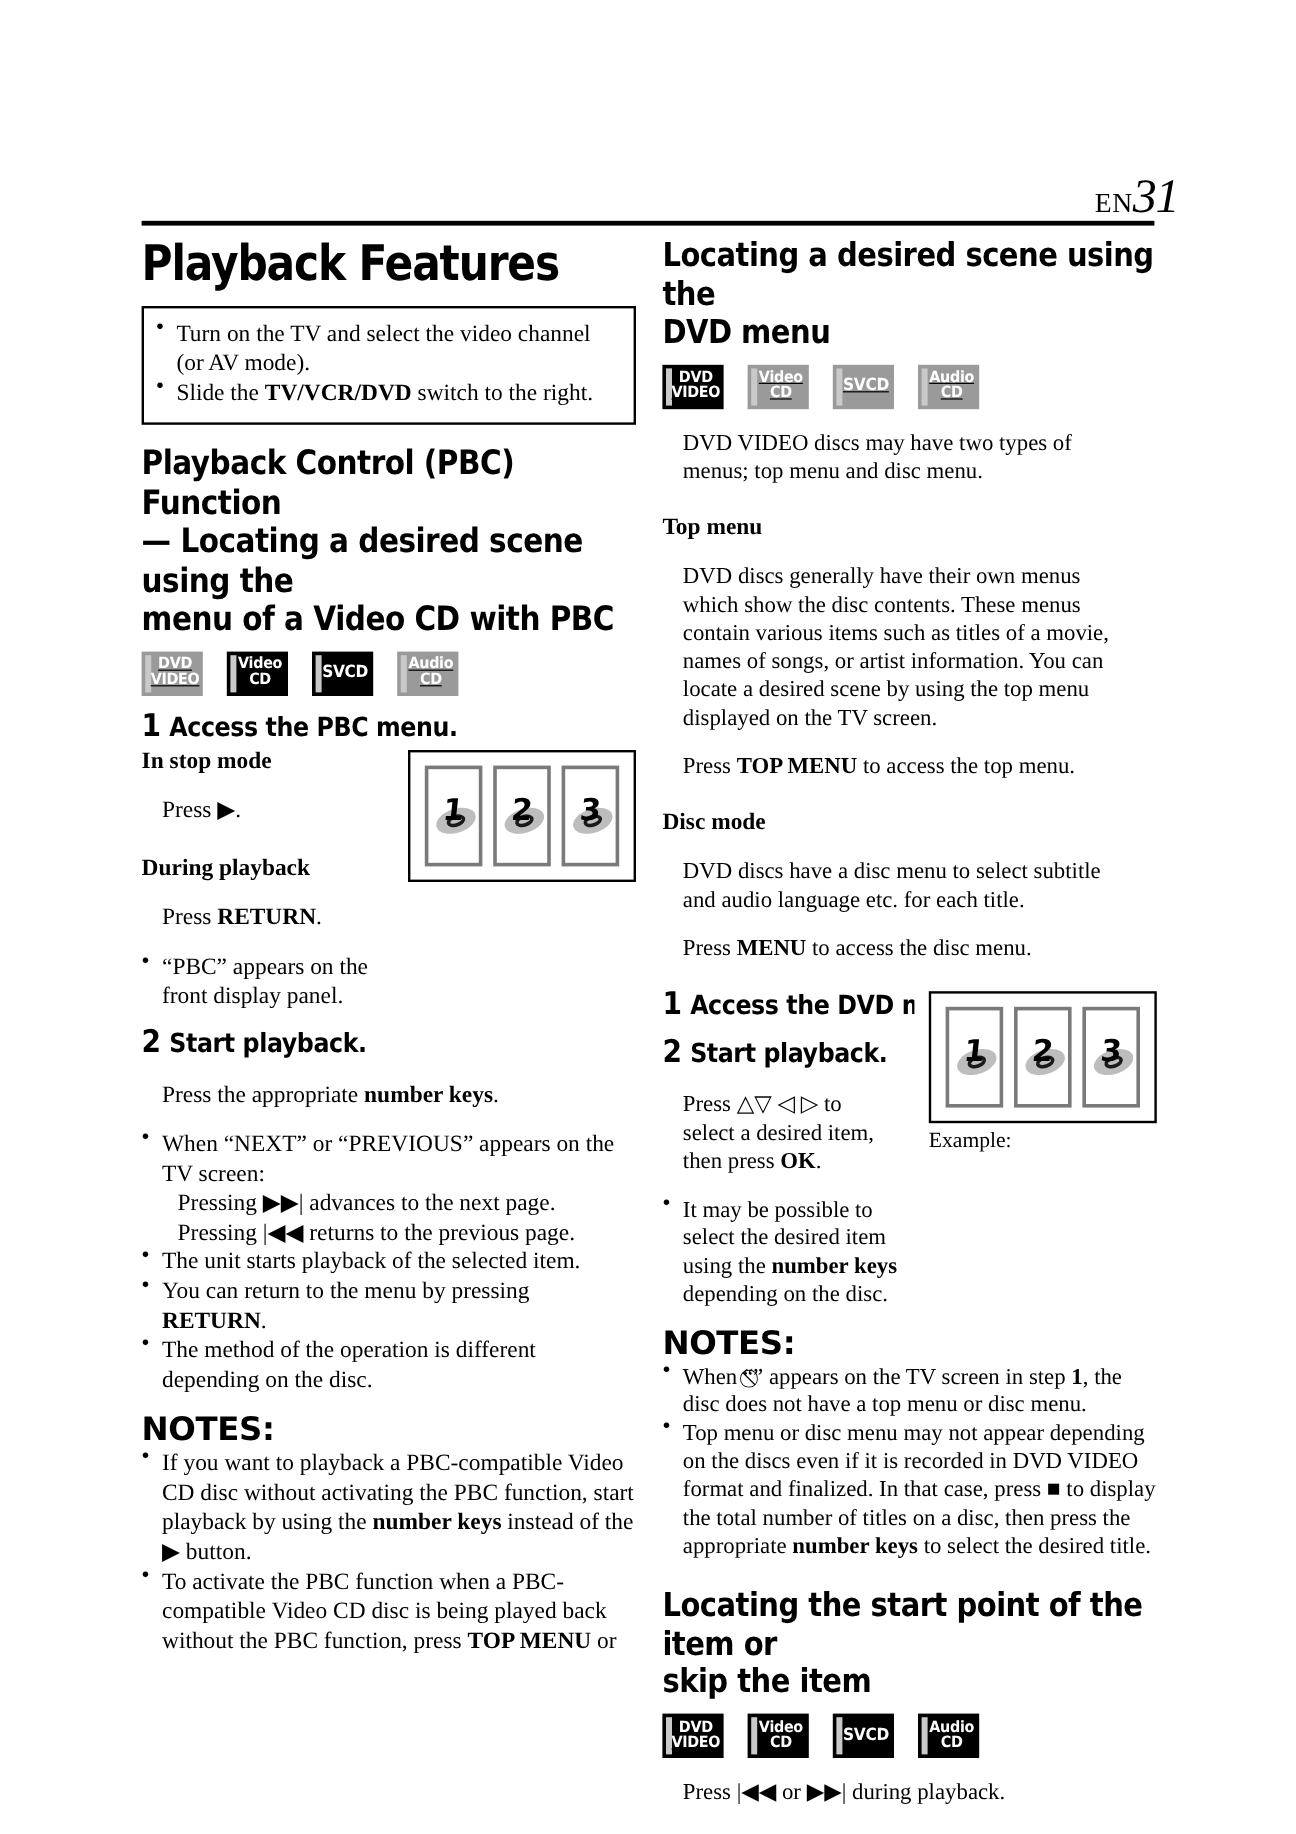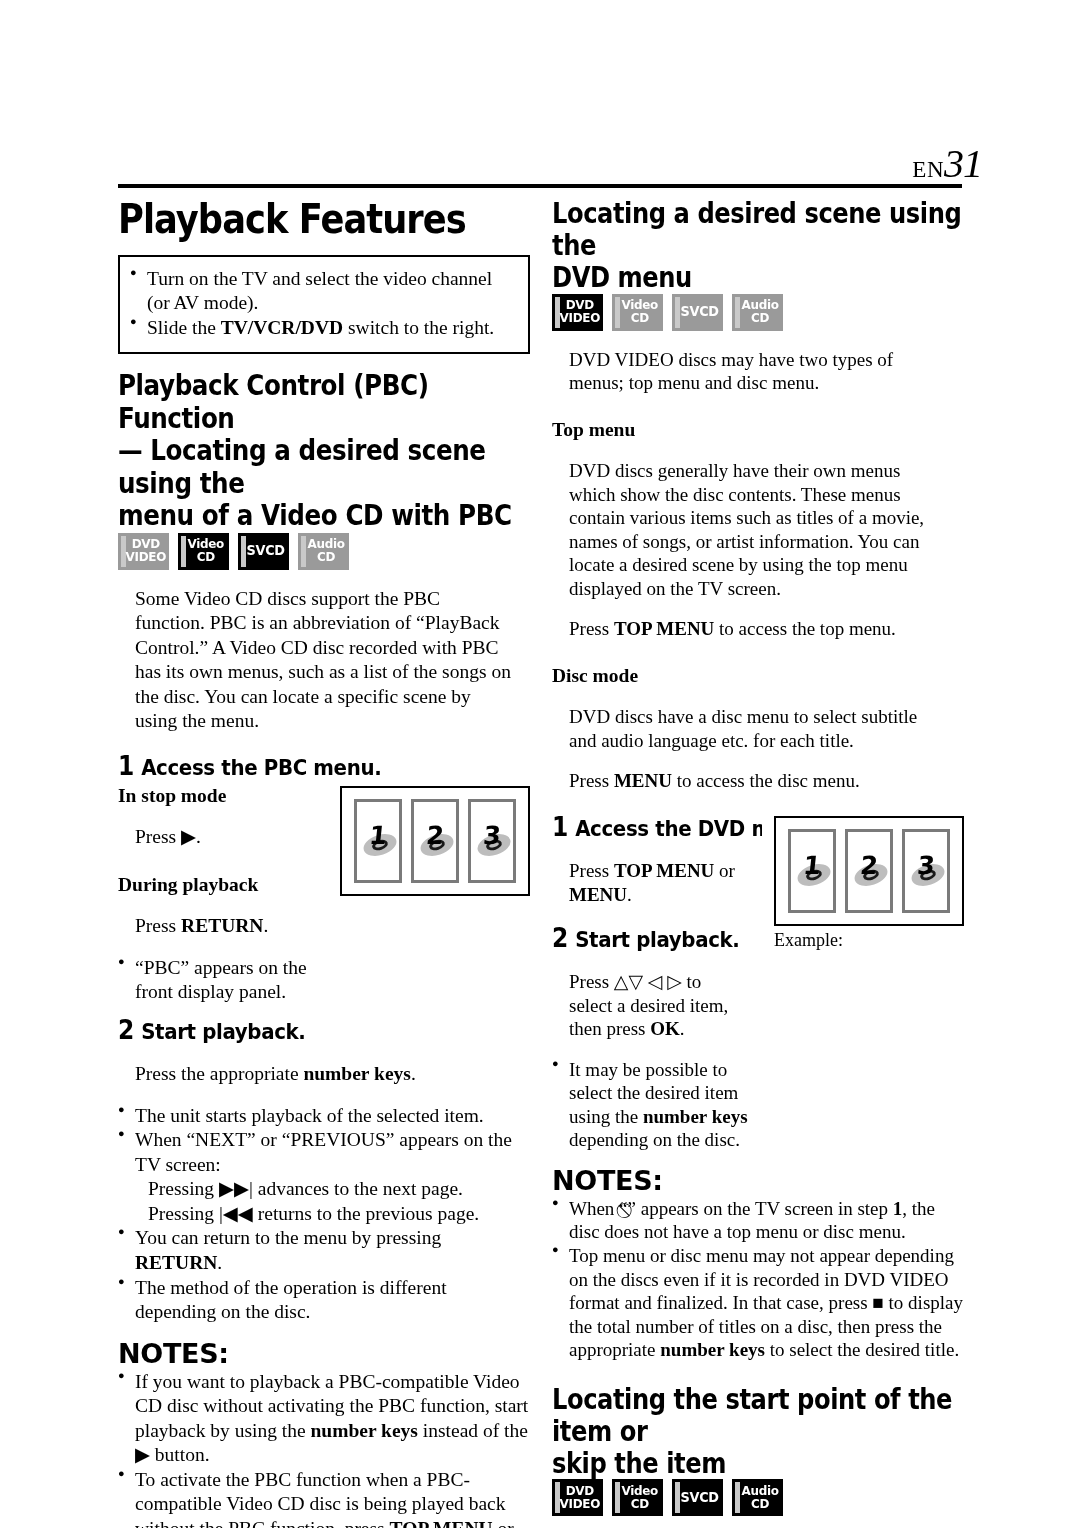--- a/index.html
+++ b/index.html
@@ -164,23 +164,24 @@
 
   .subh {
     font-weight: bold;
     font-size: 19.5px;
     line-height: 1.25;
   }
 
   
   .badges {
     display: flex;
-    gap: 9px;
-    margin-top: 0;
+    gap: 20px;
+    margin-top: 10px;
     margin-bottom: 8px;
+    text-decoration: underline;
   }
   .badge {
     position: relative;
     width: 51px;
     height: 37px;
     display: flex;
     align-items: center;
     justify-content: center;
     box-sizing: border-box;
   }
@@ -394,21 +395,20 @@
           <div class="inner"><span>Video</span><br><span>CD</span></div>
         </div>
       <div class="badge on">
           <div class="inner one"><span>SVCD</span></div>
         </div>
       <div class="badge off">
           <div class="inner"><span>Audio</span><br><span>CD</span></div>
         </div>
     </div>
 
-    <p class="body">Some Video CD discs support the PBC function. PBC is an abbreviation of “PlayBack Control.” A Video CD disc recorded with PBC has its own menus, such as a list of the songs on the disc. You can locate a specific scene by using the menu.</p>
 
     <div class="step">
       <span class="n">1</span><span>Access the PBC menu.</span>
     </div>
 
     <div class="fl-wrap">
       <div class="fl-right" style="margin-left:12px;margin-top:2px">
         <div class="illus">
           <div class="panel">
               <div class="dsc"></div>
@@ -436,26 +436,26 @@
           </ul>
       </div>
     </div>
 
     <div class="step">
       <span class="n">2</span><span>Start playback.</span>
     </div>
     <div class="body">
       <p><span>Press the appropriate </span><b>number keys</b><span>.</span></p>
       <ul class="bul">
-        <li>The unit starts playback of the selected item.</li>
         <li>
           <span>When “NEXT” or “PREVIOUS” appears on the TV screen:</span><br>
           <span style="margin-left:13px;display:inline-block">Pressing ▶▶| advances to the next page.</span><br>
           <span style="margin-left:13px;display:inline-block">Pressing |◀◀ returns to the previous page.</span>
         </li>
+        <li>The unit starts playback of the selected item.</li>
         <li><span>You can return to the menu by pressing </span><b>RETURN</b><span>.</span></li>
         <li>The method of the operation is different depending on the disc.</li>
       </ul>
     </div>
 
     <div class="notes-h">NOTES:</div>
     <div class="body">
       <ul class="bul">
         <li><span>If you want to playback a PBC-compatible Video CD disc without activating the PBC function, start playback by using the </span><b>number keys</b><span> instead of the ▶ button.</span></li>
         <li><span>To activate the PBC function when a PBC-compatible Video CD disc is being played back without the PBC function, press </span><b>TOP MENU</b><span> or </span></li>
@@ -511,21 +511,20 @@
               <div class="pnum">3</div>
             </div>
         </div>
         <div class="cap">Example:</div>
       </div>
 
       <div style="overflow:hidden">
         <div class="step" style="margin-top:2px">
           <span class="n">1</span><span>Access the DVD menu.</span>
         </div>
-        <p class="body small"><span>Press </span><b>TOP MENU</b><span> or </span><b>MENU</b><span>.</span></p>
 
         <div class="step">
           <span class="n">2</span><span>Start playback.</span>
         </div>
         <p class="body small"><span>Press △▽ ◁ ▷ to select a desired item, then press </span><b>OK</b><span>.</span></p>
         <ul class="bul body small">
           <li><span>It may be possible to select the desired item using the </span><b>number keys</b><span> depending on the disc.</span></li>
         </ul>
       </div>
     </div>

